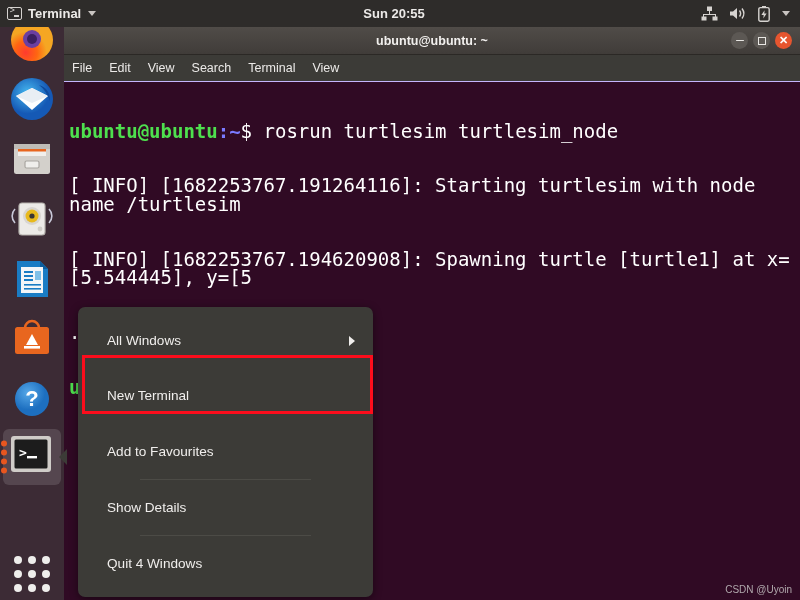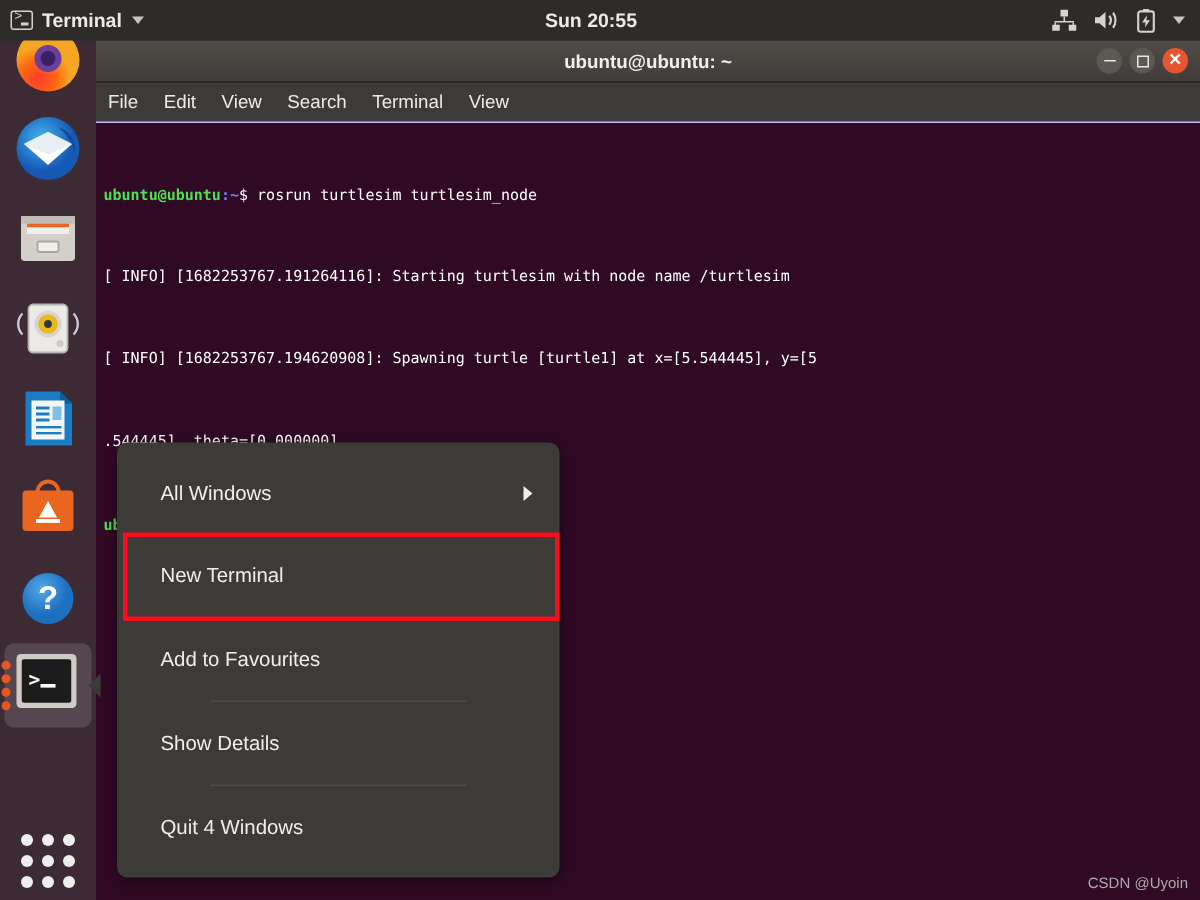--- a/index.html
+++ b/index.html
@@ -167,37 +167,37 @@
     padding-left: 7px; gap: 15px;
     border-bottom: 1px solid #c4b5fd;
   }
   .tw-menu-item {
     font-size: 12.5px; color: #eceae8; padding: 2px 1px;
   }
   .tw-body {
     flex: 1; background: #300a24;
     padding: 3px 5px 0 5px;
     font-family: "DejaVu Sans Mono", "Liberation Mono", monospace;
-    font-size: 10px; line-height: 18.3px;
+    font-size: 19px; line-height: 18.3px;
     color: #ffffff; white-space: pre-wrap;
     overflow: hidden;
   }
   .p-user { color: #4ee04e; font-weight: bold; }
   .p-path { color: #7a7aff; font-weight: bold; }
   .p-dollar { color: #ffffff; }
   .t-line { display: block; }
   .cursor-blk {
     display: inline-block; width: 8px; height: 15px;
     border: 1.4px solid #ffffff; vertical-align: -3px;
     margin-left: 1px;
   }
 
   
   #ctxmenu {
-    position: absolute; left: 78px; top: 295px;
+    position: absolute; left: 78px; top: 307px;
     width: 295px; height: 290px;
     background: #3c3b37;
     border-radius: 7px;
     z-index: 50;
     box-shadow: 0 2px 9px rgba(0,0,0,0.45);
     padding: 6px 0;
     display: flex; flex-direction: column;
   }
   .ctx-item {
     height: 58px;

